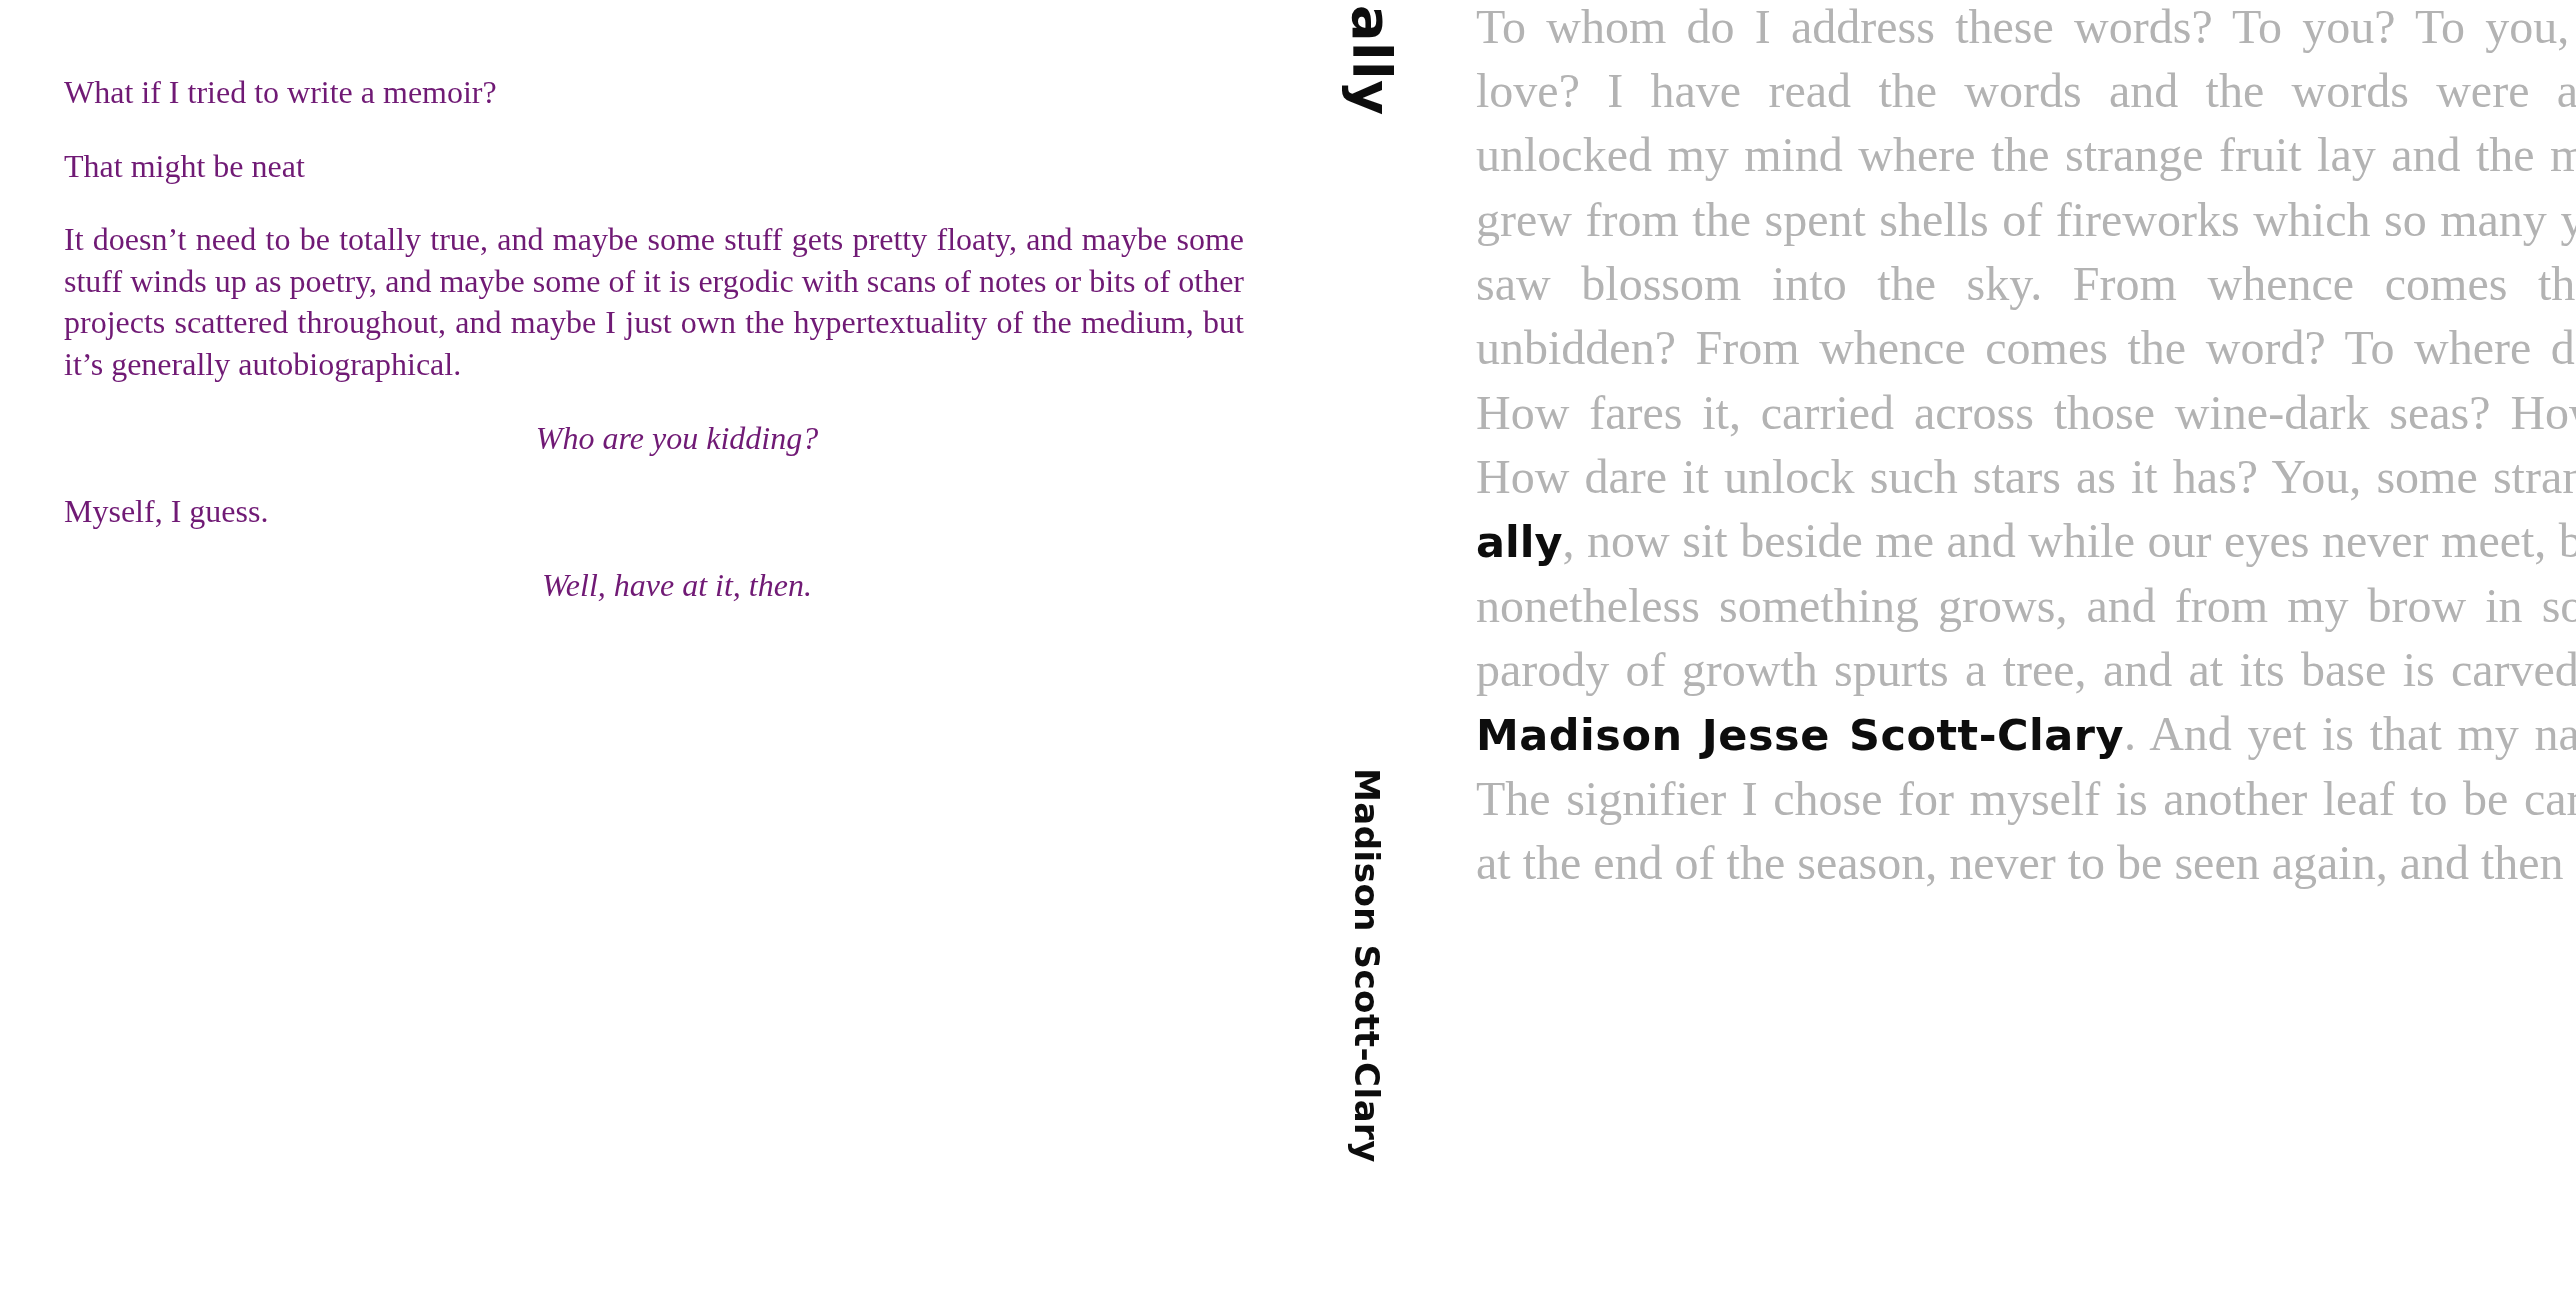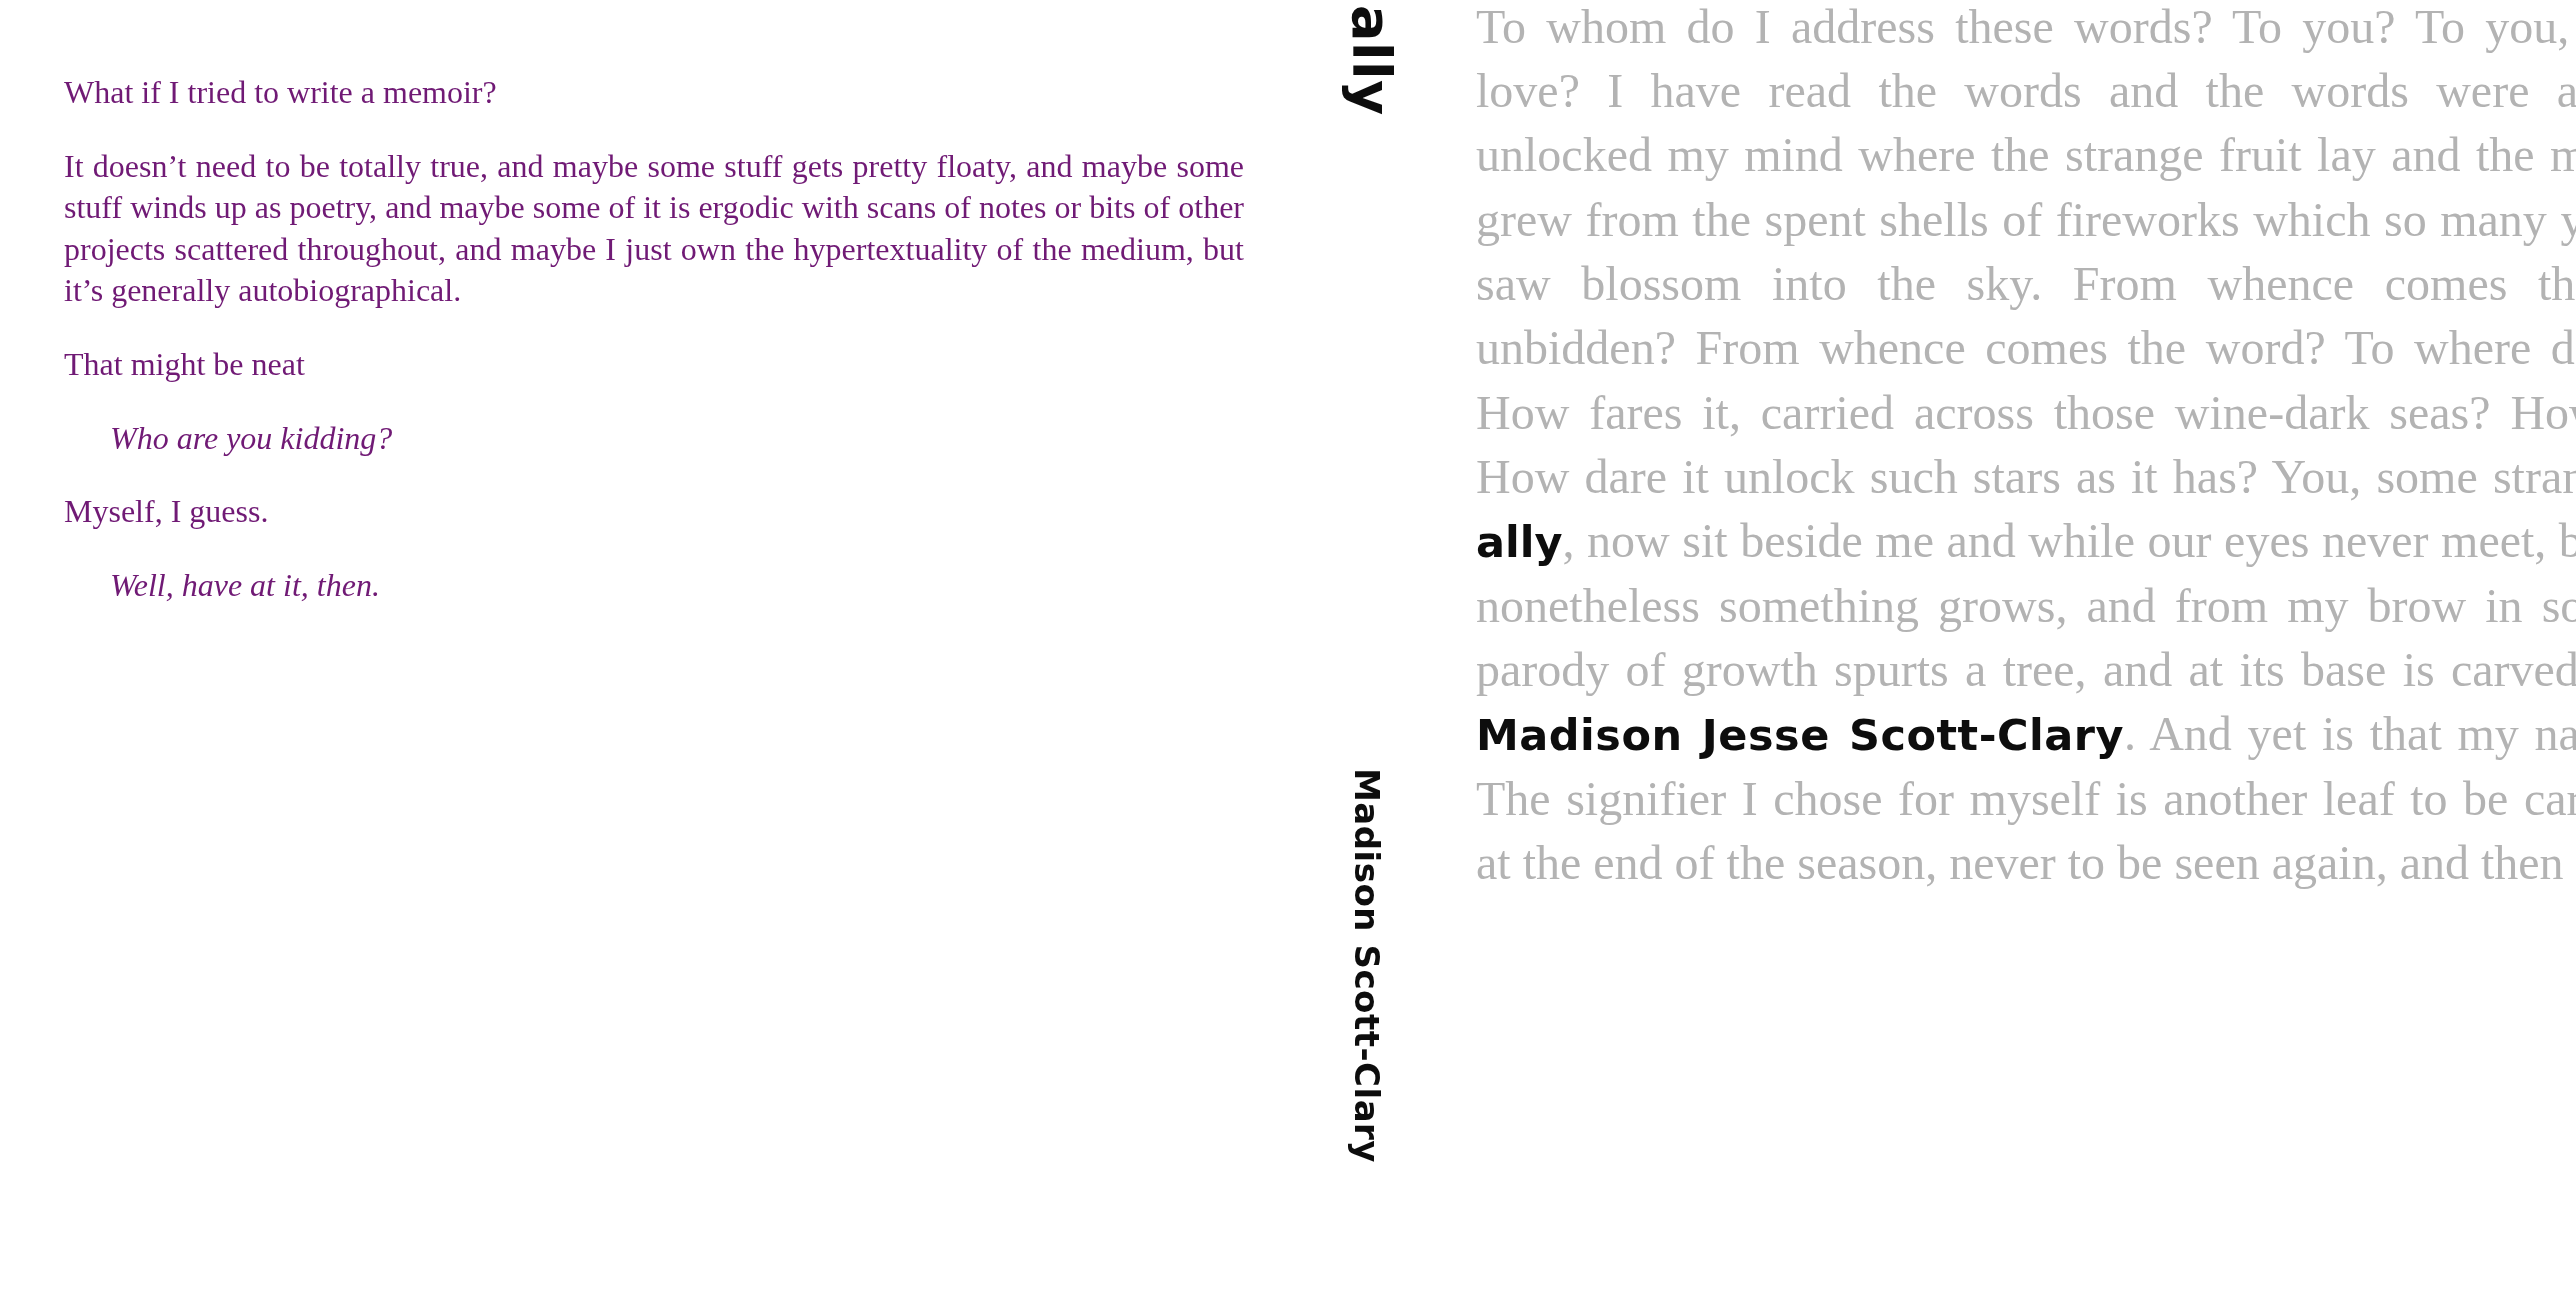--- a/index.html
+++ b/index.html
@@ -37,21 +37,21 @@
     margin: 0 0 32px 0;
     text-align: justify;
     text-justify: inter-word;
   }
   .para.last-line-left {
     text-align: left;
   }
   .para.reply {
     font-style: italic;
     margin-left: 46px;
-    text-align: left;
+    text-align: center;
   }
 
   
   .spine {
     position: absolute;
     writing-mode: vertical-rl;
     text-orientation: mixed;
     font-family: "DejaVu Sans", sans-serif;
     font-weight: bold;
     color: #0d0d0d;
@@ -95,22 +95,22 @@
     margin-top: 24px;
   }
 </style>
 </head>
 <body>
 
 <div class="page">
 
   <div class="left-col">
     <p class="para last-line-left">What if I tried to write a memoir?</p>
+    <p class="para last-line-left">That might be neat</p>
     <p class="para">It doesn’t need to be totally true, and maybe some stuff gets pretty floaty, and maybe some stuff winds up as poetry, and maybe some of it is ergodic with scans of notes or bits of other projects scattered throughout, and maybe I just own the hypertextuality of the medium, but it’s generally autobiographical.</p>
-    <p class="para last-line-left">That might be neat</p>
     <p class="para reply">Who are you kidding?</p>
     <p class="para last-line-left">Myself, I guess.</p>
     <p class="para reply">Well, have at it, then.</p>
   </div>
 
   <div class="spine spine-title">ally</div>
 
   <div class="spine spine-author">Madison Scott-Clary</div>
 
   <div class="right-col">

